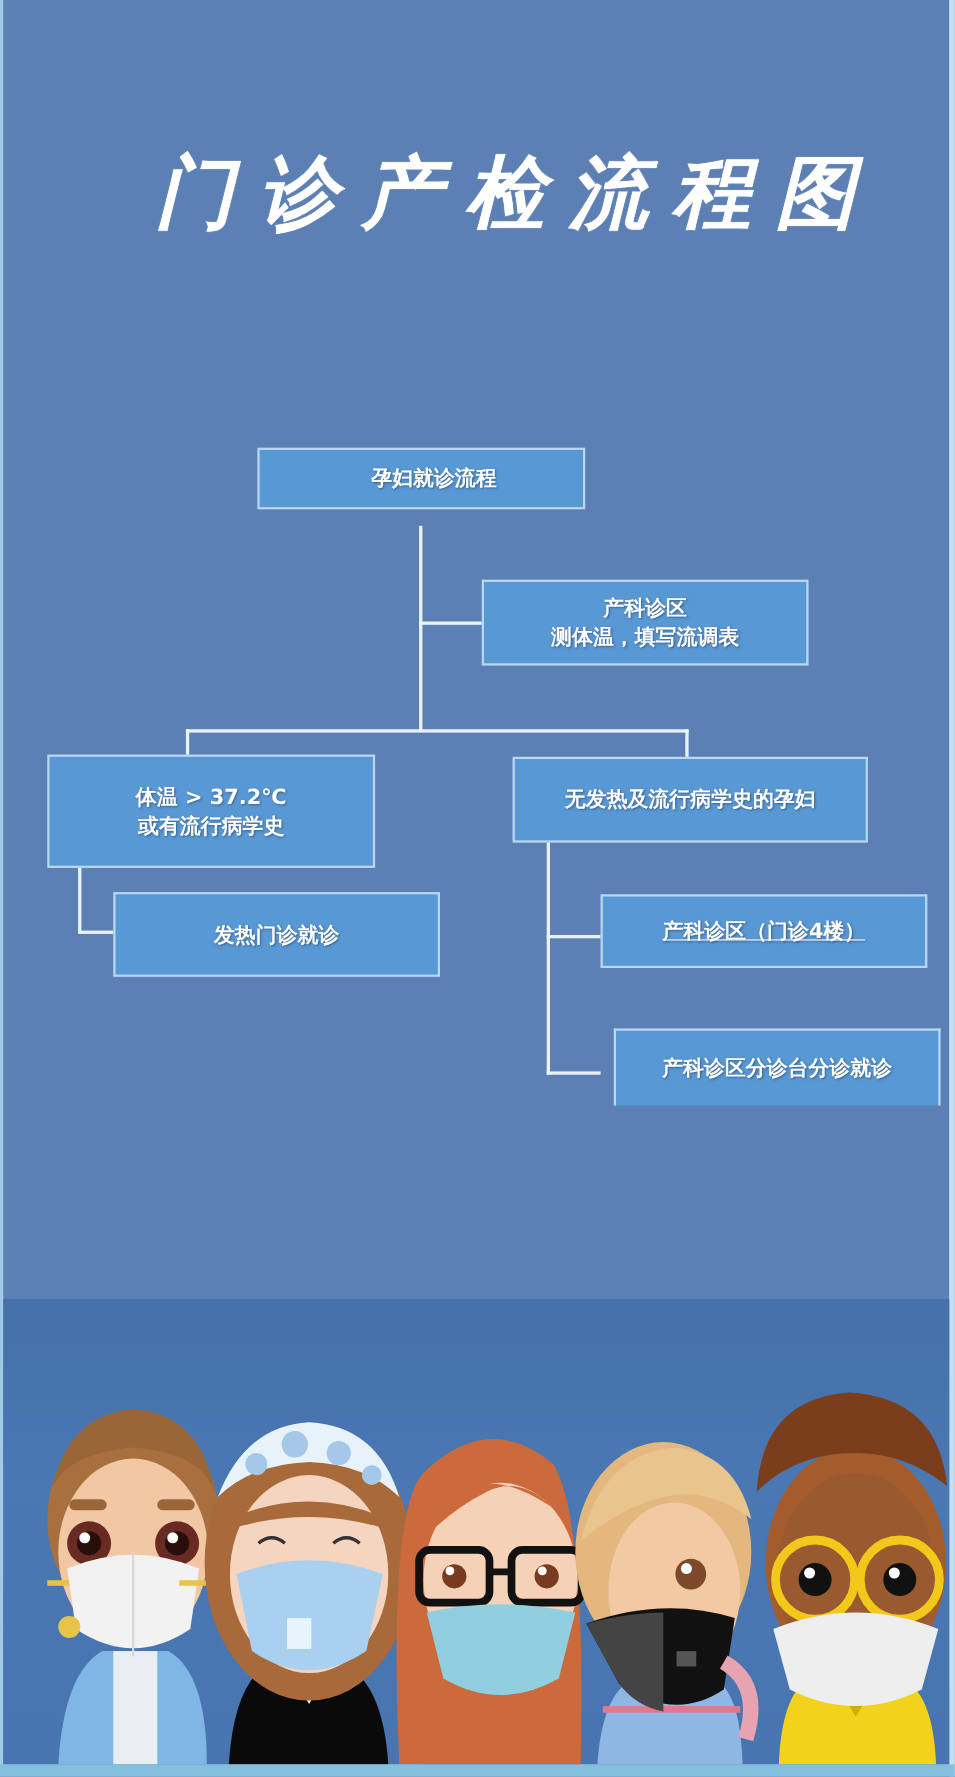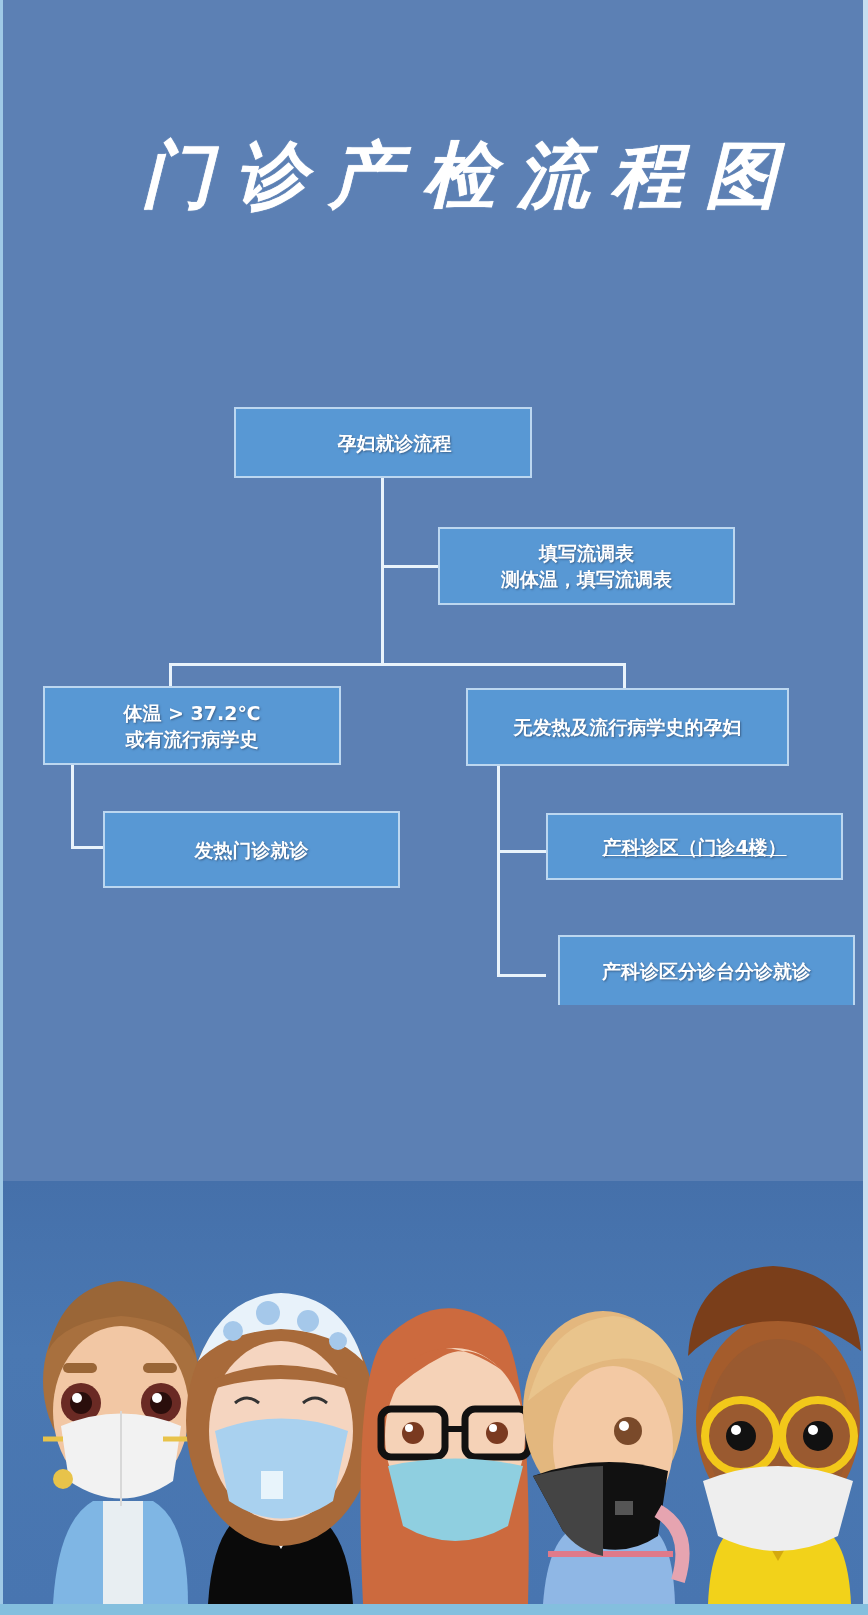--- a/index.html
+++ b/index.html
@@ -37,30 +37,30 @@
 <div class="line" style="left:381px; top:565px; width:58px; height:3px;"></div>
 <div class="line" style="left:169px; top:663px; width:457px; height:3px;"></div>
 <div class="line" style="left:169px; top:663px; width:3px; height:24px;"></div>
 <div class="line" style="left:623px; top:663px; width:3px; height:26px;"></div>
 <div class="line" style="left:71px; top:763px; width:3px; height:85px;"></div>
 <div class="line" style="left:71px; top:846px; width:47px; height:3px;"></div>
 <div class="line" style="left:497px; top:765px; width:3px; height:212px;"></div>
 <div class="line" style="left:497px; top:850px; width:49px; height:3px;"></div>
 <div class="line" style="left:497px; top:974px; width:49px; height:3px;"></div>
 
-<div class="box" style="left:234px; top:407px; width:298px; height:71px;padding-left:23px;">
+<div class="box" style="left:234px; top:407px; width:298px; height:56px;padding-left:23px;">
   <span>孕妇就诊流程</span>
 </div>
 
 <div class="box" style="left:438px; top:527px; width:297px; height:78px;">
-  <span>填写流调表</span>
+  <span>产科诊区</span>
   <span>测体温，填写流调表</span>
 </div>
 
-<div class="box" style="left:43px; top:686px; width:298px; height:79px;">
+<div class="box" style="left:43px; top:686px; width:298px; height:103px;">
   <span>体温 &gt; 37.2℃</span>
   <span>或有流行病学史</span>
 </div>
 
 <div class="box" style="left:103px; top:811px; width:297px; height:77px;">
   <span>发热门诊就诊</span>
 </div>
 
 <div class="box" style="left:466px; top:688px; width:323px; height:78px;">
   <span>无发热及流行病学史的孕妇</span>

